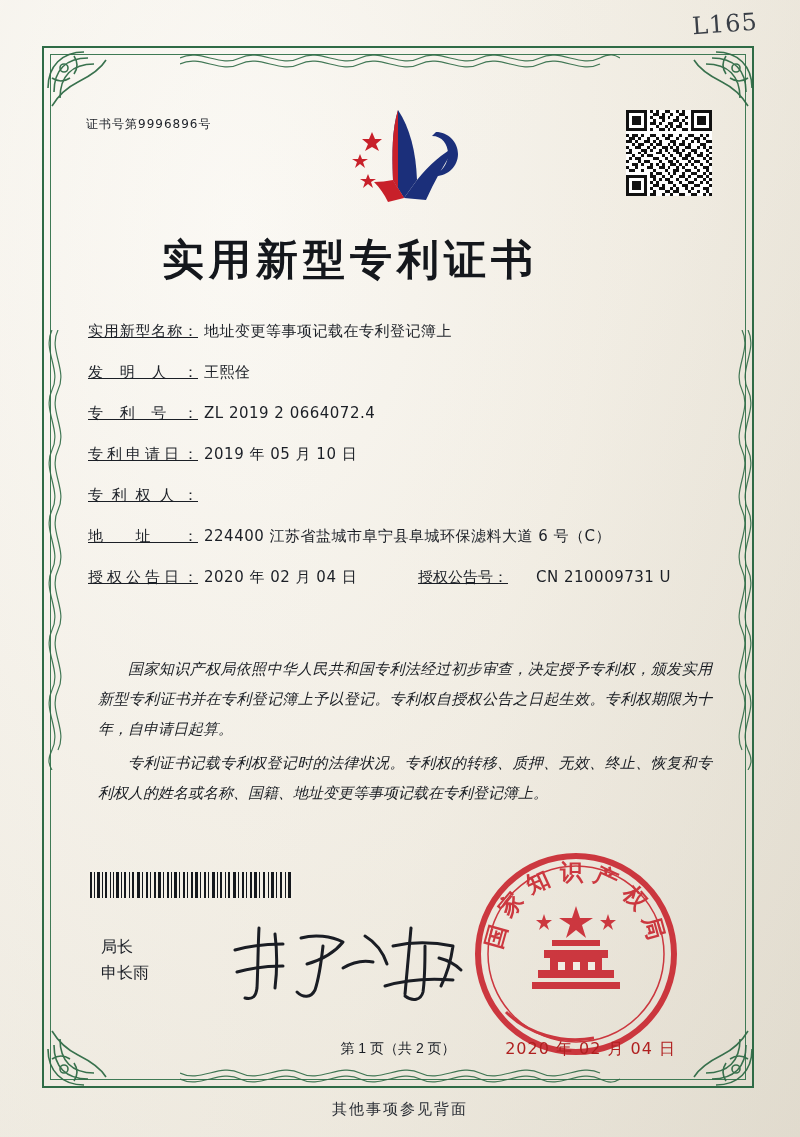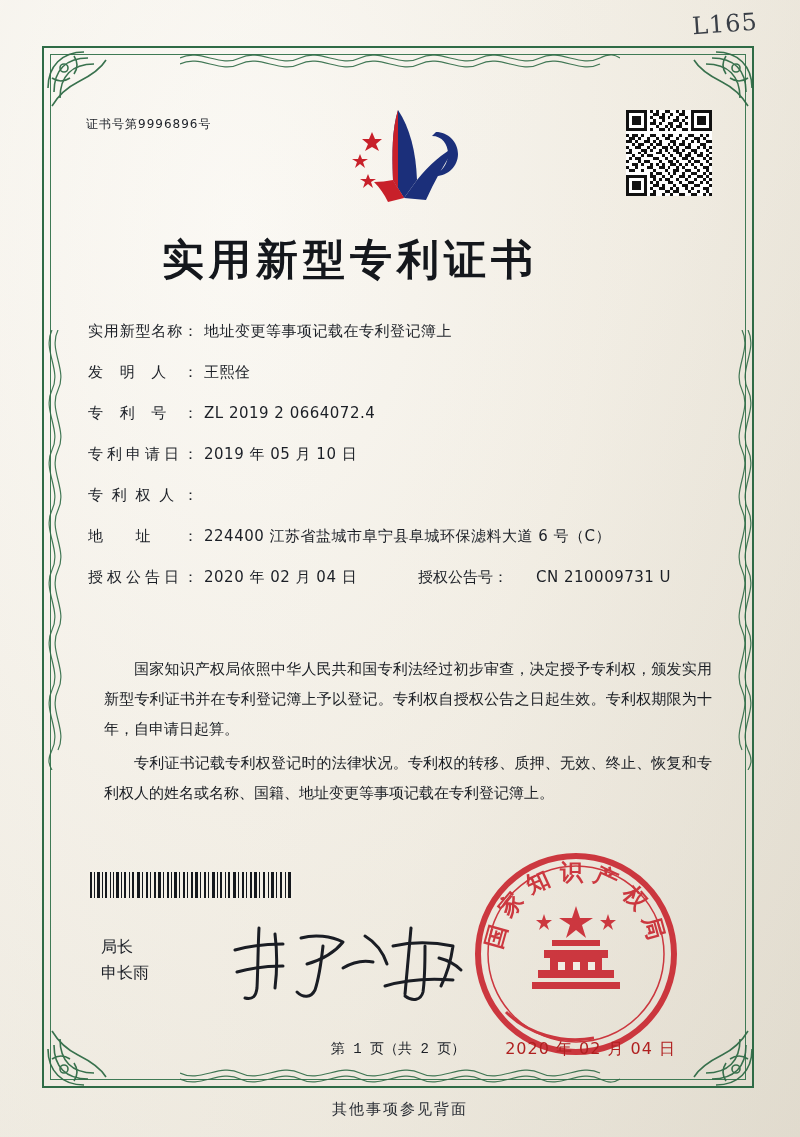--- a/index.html
+++ b/index.html
@@ -138,20 +138,21 @@
     align-items: baseline;
     margin-bottom: 22px;
     font-size: 15px;
     color: #1b1f26;
   }
   .field-label {
     width: 116px;
     flex: none;
     letter-spacing: 0px;
     white-space: nowrap;
+    text-decoration: underline;
   }
   .field-label.spread {
     display: inline-block;
     text-align: justify;
     text-align-last: justify;
     width: 110px;
     padding-right: 6px;
   }
   .field-value {
     flex: 1;
@@ -169,22 +170,23 @@
     left: 38px;
     top: 600px;
     width: 624px;
     font-size: 15px;
     line-height: 30px;
     color: #181c22;
     font-family: "DejaVu Sans", sans-serif;
     text-align: justify;
   }
   .paragraphs p {
-    margin: 0 0 4px 16px;
+    margin: 0 0 4px 10px;
     text-indent: 30px;
+    font-style: italic;
   }
   
   .barcode {
     position: absolute;
     left: 38px;
     top: 818px;
     width: 206px;
     height: 26px;
   }
   .sign-block {
@@ -222,21 +224,21 @@
     letter-spacing: 1px;
   }
   .page-num {
     position: absolute;
     left: 0;
     bottom: 22px;
     width: 696px;
     text-align: center;
     font-size: 14px;
     color: #1b1f26;
-    font-family: Liberation Mono, monospace;
+    font-family: Liberation Sans, sans-serif;
   }
   .footer-note {
     position: absolute;
     left: 0;
     bottom: 18px;
     width: 800px;
     text-align: center;
     font-size: 15px;
     color: #2a2e35;
     font-family: "DejaVu Sans", sans-serif;

